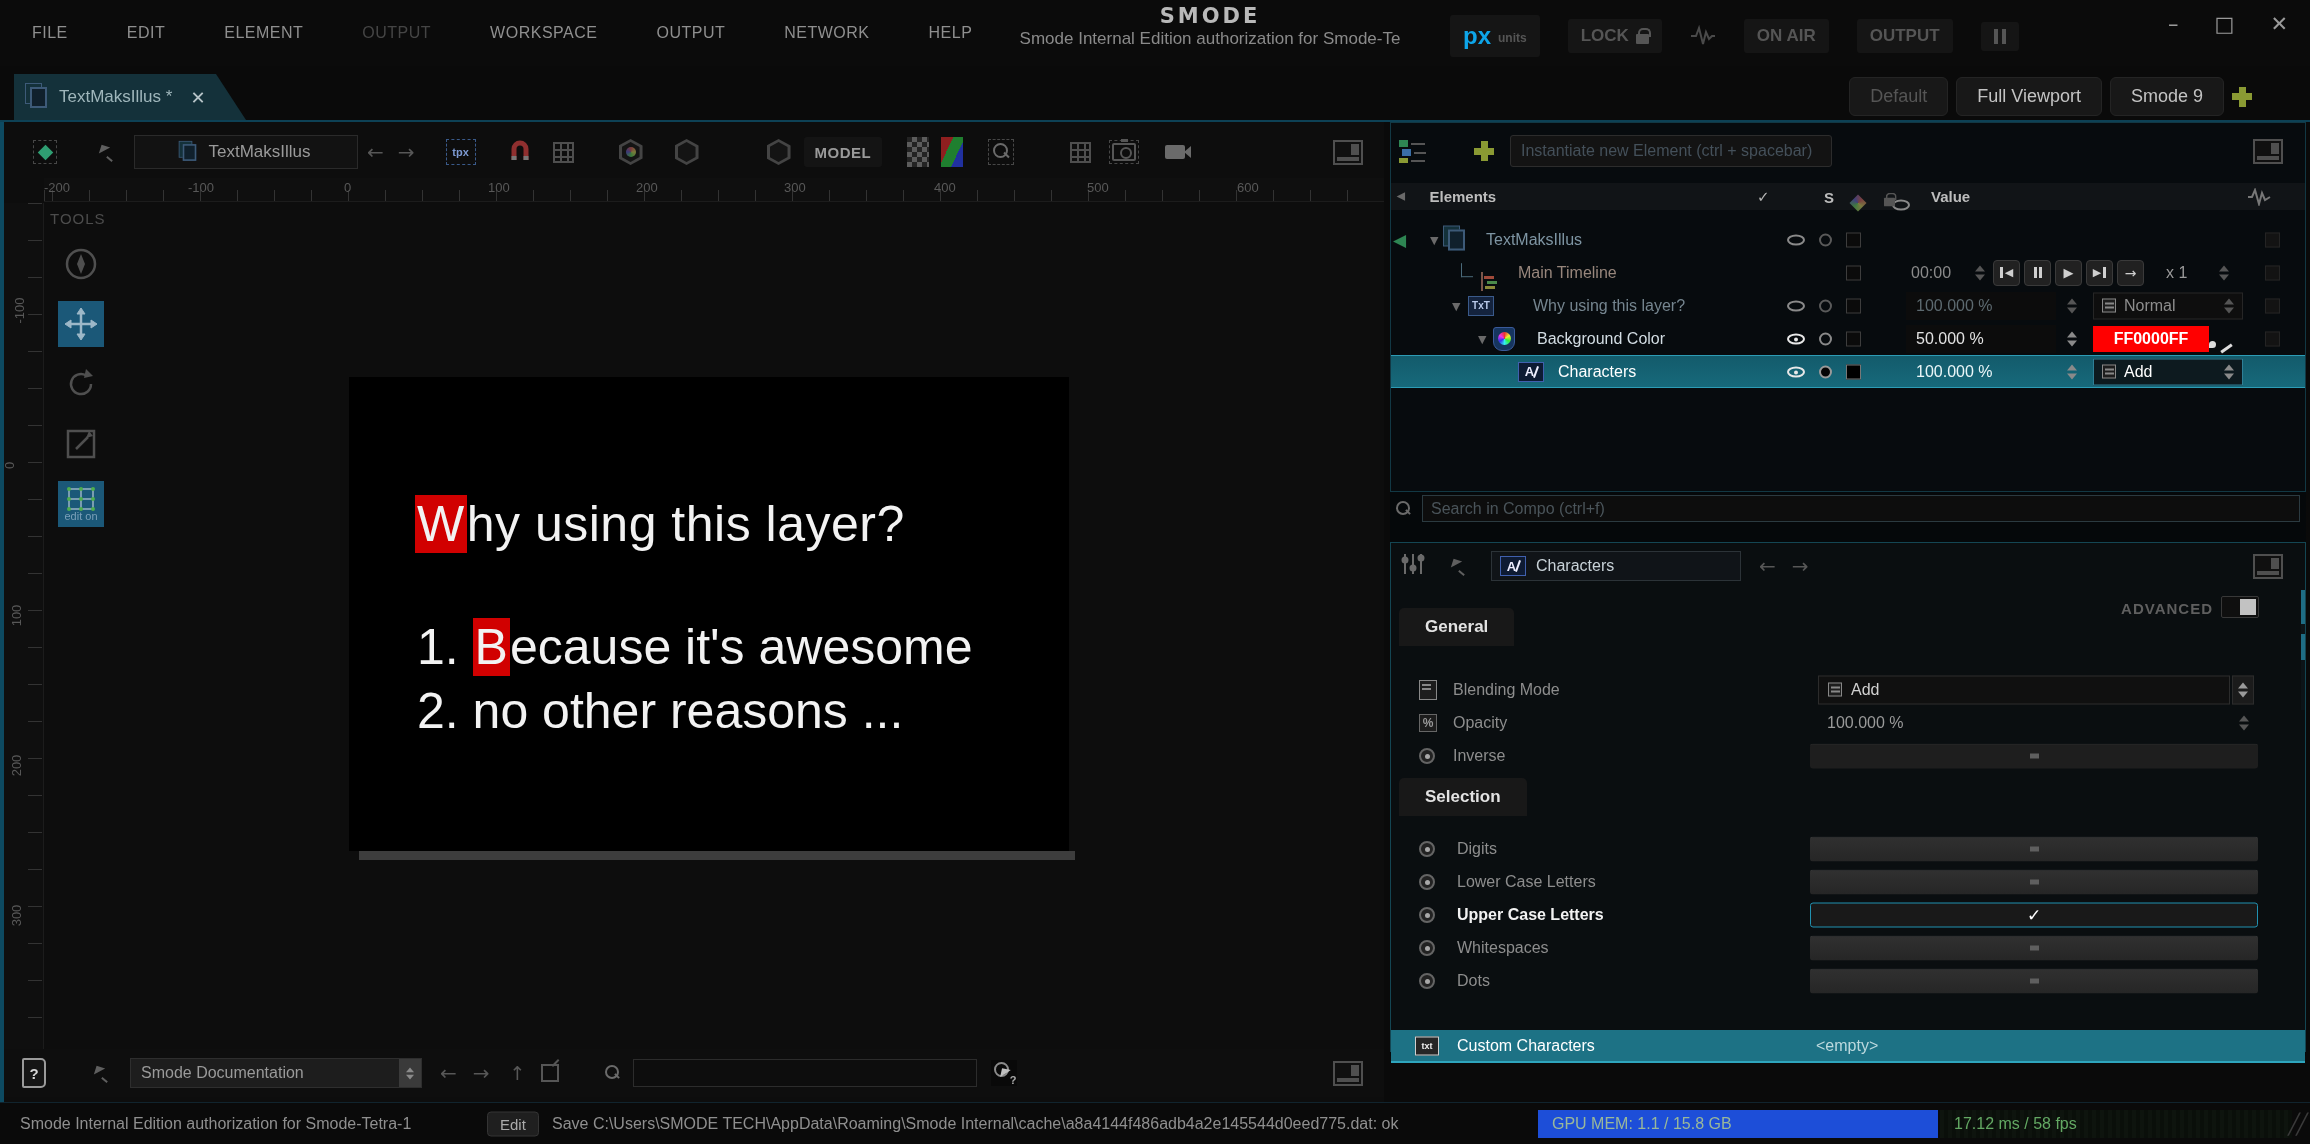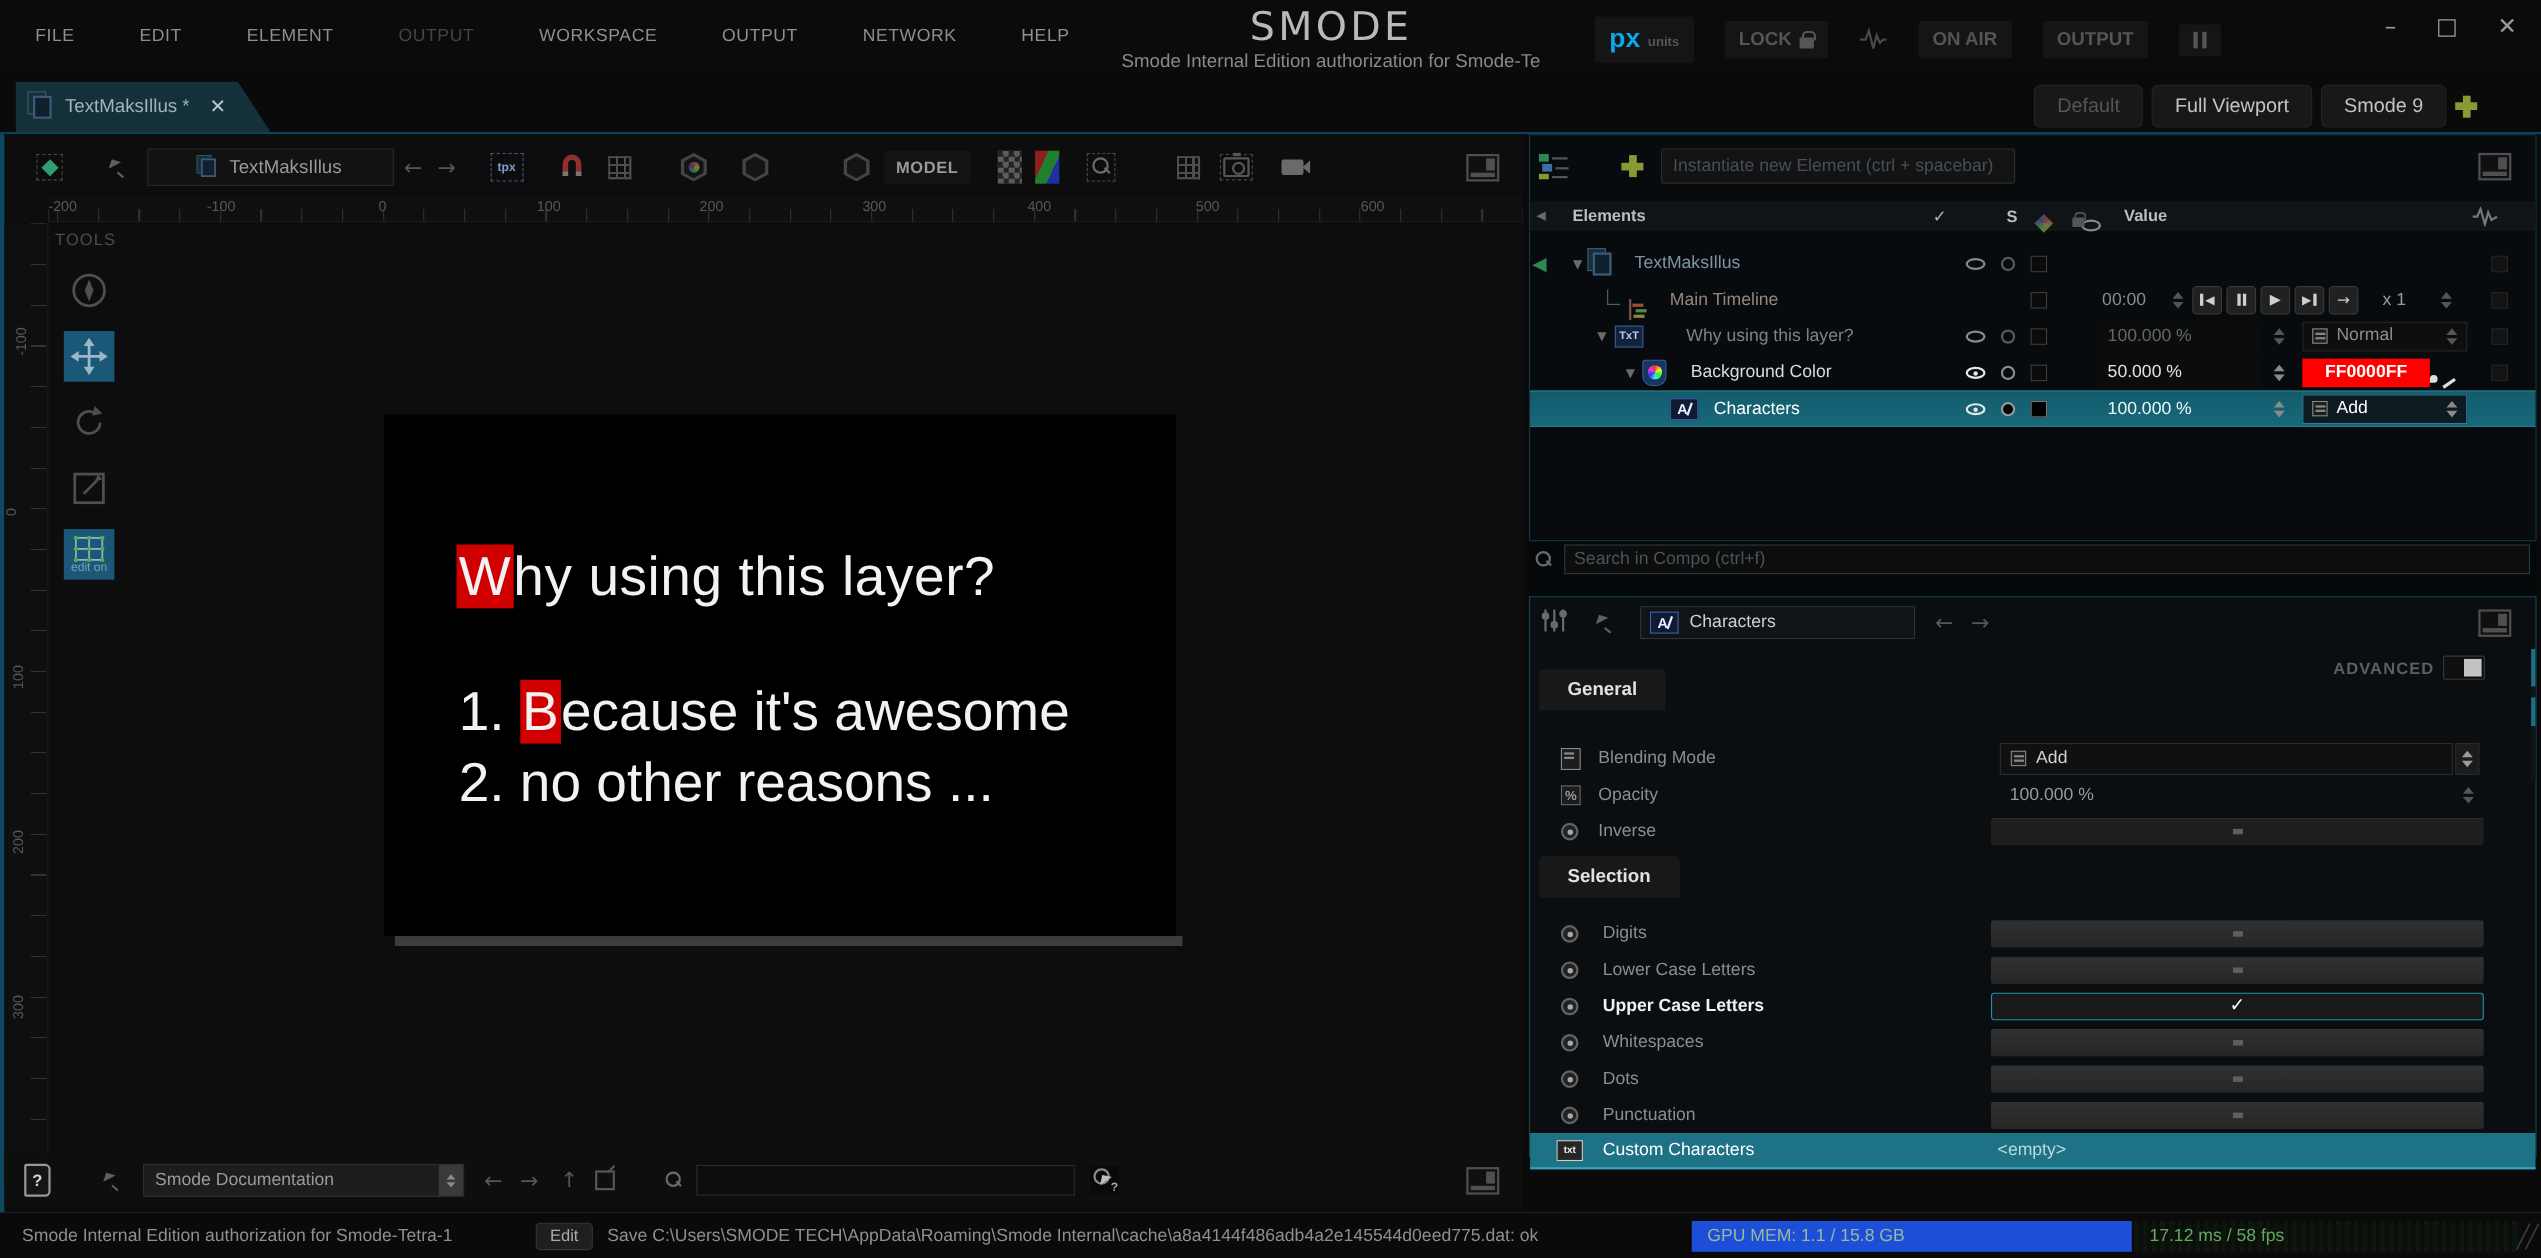--- a/index.html
+++ b/index.html
@@ -7,21 +7,21 @@
   body{width:2310px;height:1144px;overflow:hidden;font-family:"Liberation Sans",sans-serif;}
   .app{position:relative;width:2310px;height:1144px;background:#0a0a0a;color:#9a9a9a;}
   .glyph{font-family:"DejaVu Sans",sans-serif}
 
   
   .titlebar{position:absolute;top:0;left:0;width:100%;height:66px;background:#0b0b0b}
   .menu{position:absolute;left:32px;top:0;height:66px;display:flex;align-items:center;gap:59px;font-size:16px;color:#8f8f8f;letter-spacing:.5px}
   .menu span{cursor:default}
   .menu .disabled{color:#454545}
   .logo-wrap{position:absolute;left:1000px;top:4px;width:420px;text-align:center}
-  .logo{font-size:36px;font-weight:normal;color:#b9b9b9;letter-spacing:3px;font-family:"DejaVu Sans",sans-serif}
+  .logo{font-size:21px;font-weight:bold;color:#b9b9b9;letter-spacing:3px;font-family:"DejaVu Sans",sans-serif}
   .auth{font-size:17px;color:#8a8a8a;margin-top:1px}
   .tb-buttons{position:absolute;left:1450px;top:15px;display:flex;gap:28px;align-items:center}
   .tb-btn{background:#151515;color:#555;font-weight:bold;font-size:17px;padding:7px 13px;border-radius:3px;display:flex;gap:7px;align-items:center;white-space:nowrap}
   .tb-btn .sub{font-size:12px;font-weight:bold;margin-top:4px}
   .px-strong{color:#0ea5e9;font-size:24px}
   .i-lock{position:relative;width:13px;height:10px;background:#555;border-radius:1px;margin-top:5px}
   .i-lock::before{content:"";position:absolute;left:2px;top:-6px;width:9px;height:7px;border:2px solid #555;border-bottom:none;border-radius:5px 5px 0 0}
   .i-wave-tb{display:inline-flex}
   .pausebars{display:inline-flex;gap:4px}
   .pausebars i{width:4px;height:15px;background:#555}
@@ -635,27 +635,20 @@
             <i></i>
           </span>
       </div>
       <div class="p-row" style="top:421px">
         <span class="i-radio" style="left:28px"></span>
         <span class="p-lbl" style="left:66px">Dots</span>
         <span class="toggle-bar">
             <i></i>
           </span>
       </div>
-      <div class="p-row" style="top:454px">
-        <span class="i-radio" style="left:28px"></span>
-        <span class="p-lbl" style="left:66px">Punctuation</span>
-        <span class="toggle-bar">
-            <i></i>
-          </span>
-      </div>
       <div class="p-row custom-row" style="top:487px">
         <span class="i-txtc" style="left:24px">txt</span>
         <span class="p-lbl" style="left:66px">Custom Characters</span>
         <span class="empty-val" style="left:425px">&lt;empty&gt;</span>
       </div>
     </div>
 
     <div class="rp-scroll"></div>
   </section>
 

